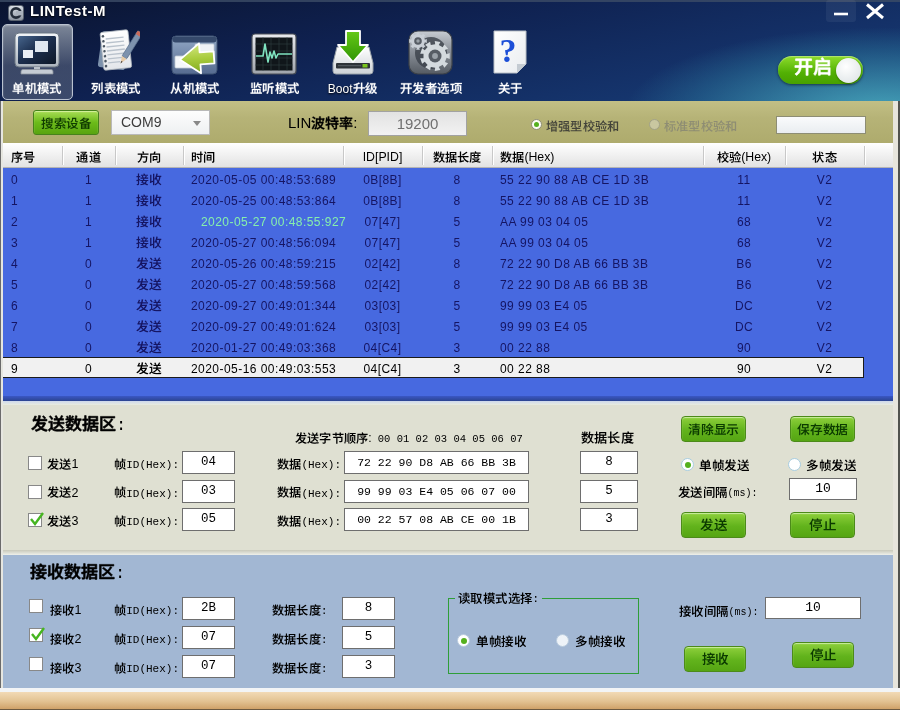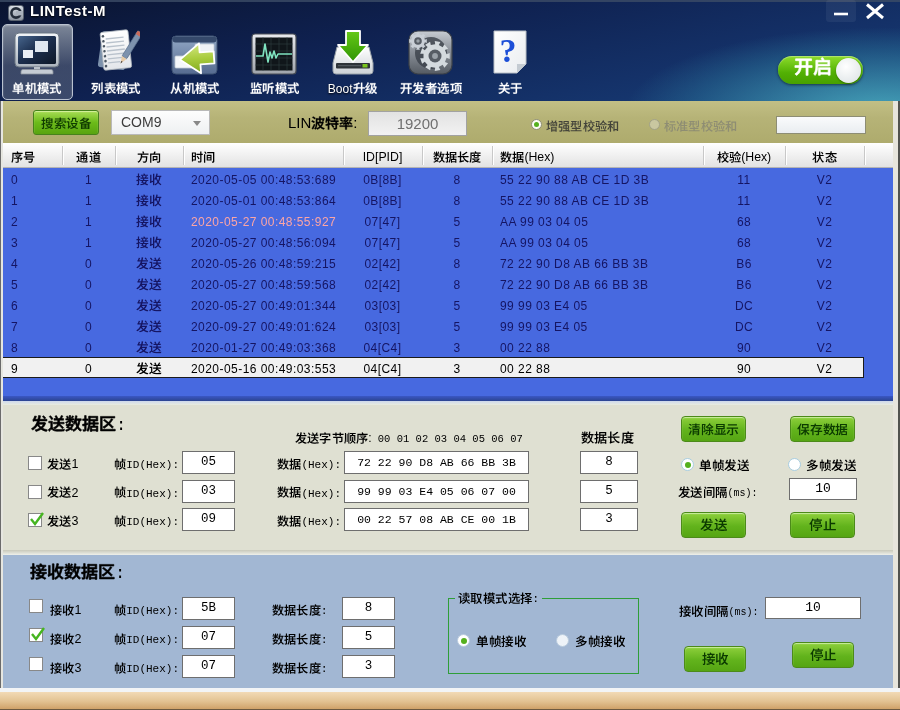--- a/index.html
+++ b/index.html
@@ -568,34 +568,34 @@
 <div style="position:absolute;left:500px;top:169px;height:20px;line-height:20px;color:#151563;"><span style="font:12px &quot;Liberation Sans&quot;,sans-serif;letter-spacing:0.45px">55 22 90 88 AB CE 1D 3B</span></div>
 <div style="position:absolute;left:703px;width:82px;text-align:center;top:169px;height:20px;line-height:20px;color:#151563;"><span style="font:12px &quot;Liberation Sans&quot;,sans-serif;letter-spacing:0.45px">11</span></div>
 <div style="position:absolute;left:785px;width:79px;text-align:center;top:169px;height:20px;line-height:20px;color:#151563;"><span style="font:12px &quot;Liberation Sans&quot;,sans-serif;letter-spacing:0.45px">V2</span></div>
 <div style="position:absolute;left:11px;top:190px;height:20px;line-height:20px;color:#151563;"><span style="font:12px &quot;Liberation Sans&quot;,sans-serif;letter-spacing:0.45px">1</span></div>
 <div style="position:absolute;left:62px;width:53px;text-align:center;top:190px;height:20px;line-height:20px;color:#151563;"><span style="font:12px &quot;Liberation Sans&quot;,sans-serif;letter-spacing:0.45px">1</span></div>
 <div style="position:absolute;left:115px;width:68px;text-align:center;top:190px;height:20px;line-height:20px;color:#151563;"><svg class="g" style="width:12.8px;height:12.8px;vertical-align:-0.12em;">
       <use href="#u63a5"></use>
     </svg><svg class="g" style="width:12.8px;height:12.8px;vertical-align:-0.12em;">
       <use href="#u6536"></use>
     </svg></div>
-<div style="position:absolute;left:191px;top:190px;height:20px;line-height:20px;color:#151563;"><span style="font:12px &quot;Liberation Sans&quot;,sans-serif;letter-spacing:0.45px">2020-05-01 00:48:53:864</span></div>
+<div style="position:absolute;left:191px;top:190px;height:20px;line-height:20px;color:#151563;"><span style="font:12px &quot;Liberation Sans&quot;,sans-serif;letter-spacing:0.45px">2020-05-25 00:48:53:864</span></div>
 <div style="position:absolute;left:343px;width:79px;text-align:center;top:190px;height:20px;line-height:20px;color:#151563;"><span style="font:12px &quot;Liberation Sans&quot;,sans-serif;letter-spacing:0.45px">0B[8B]</span></div>
 <div style="position:absolute;left:422px;width:70px;text-align:center;top:190px;height:20px;line-height:20px;color:#151563;"><span style="font:12px &quot;Liberation Sans&quot;,sans-serif;letter-spacing:0.45px">8</span></div>
 <div style="position:absolute;left:500px;top:190px;height:20px;line-height:20px;color:#151563;"><span style="font:12px &quot;Liberation Sans&quot;,sans-serif;letter-spacing:0.45px">55 22 90 88 AB CE 1D 3B</span></div>
 <div style="position:absolute;left:703px;width:82px;text-align:center;top:190px;height:20px;line-height:20px;color:#151563;"><span style="font:12px &quot;Liberation Sans&quot;,sans-serif;letter-spacing:0.45px">11</span></div>
 <div style="position:absolute;left:785px;width:79px;text-align:center;top:190px;height:20px;line-height:20px;color:#151563;"><span style="font:12px &quot;Liberation Sans&quot;,sans-serif;letter-spacing:0.45px">V2</span></div>
 <div style="position:absolute;left:11px;top:211px;height:20px;line-height:20px;color:#151563;"><span style="font:12px &quot;Liberation Sans&quot;,sans-serif;letter-spacing:0.45px">2</span></div>
 <div style="position:absolute;left:62px;width:53px;text-align:center;top:211px;height:20px;line-height:20px;color:#151563;"><span style="font:12px &quot;Liberation Sans&quot;,sans-serif;letter-spacing:0.45px">1</span></div>
 <div style="position:absolute;left:115px;width:68px;text-align:center;top:211px;height:20px;line-height:20px;color:#151563;"><svg class="g" style="width:12.8px;height:12.8px;vertical-align:-0.12em;">
       <use href="#u63a5"></use>
     </svg><svg class="g" style="width:12.8px;height:12.8px;vertical-align:-0.12em;">
       <use href="#u6536"></use>
     </svg></div>
-<div style="position:absolute;left:191px;top:211px;height:20px;line-height:20px;color:#fca5a5;"><span style="font:12px &quot;Liberation Sans&quot;,sans-serif;letter-spacing:0.45px">2020-05-27 00:48:55:927</span></div>
+<div style="position:absolute;left:201px;top:211px;height:20px;line-height:20px;color:#86efac;"><span style="font:12px &quot;Liberation Sans&quot;,sans-serif;letter-spacing:0.45px">2020-05-27 00:48:55:927</span></div>
 <div style="position:absolute;left:343px;width:79px;text-align:center;top:211px;height:20px;line-height:20px;color:#151563;"><span style="font:12px &quot;Liberation Sans&quot;,sans-serif;letter-spacing:0.45px">07[47]</span></div>
 <div style="position:absolute;left:422px;width:70px;text-align:center;top:211px;height:20px;line-height:20px;color:#151563;"><span style="font:12px &quot;Liberation Sans&quot;,sans-serif;letter-spacing:0.45px">5</span></div>
 <div style="position:absolute;left:500px;top:211px;height:20px;line-height:20px;color:#151563;"><span style="font:12px &quot;Liberation Sans&quot;,sans-serif;letter-spacing:0.45px">AA 99 03 04 05</span></div>
 <div style="position:absolute;left:703px;width:82px;text-align:center;top:211px;height:20px;line-height:20px;color:#151563;"><span style="font:12px &quot;Liberation Sans&quot;,sans-serif;letter-spacing:0.45px">68</span></div>
 <div style="position:absolute;left:785px;width:79px;text-align:center;top:211px;height:20px;line-height:20px;color:#151563;"><span style="font:12px &quot;Liberation Sans&quot;,sans-serif;letter-spacing:0.45px">V2</span></div>
 <div style="position:absolute;left:11px;top:232px;height:20px;line-height:20px;color:#151563;"><span style="font:12px &quot;Liberation Sans&quot;,sans-serif;letter-spacing:0.45px">3</span></div>
 <div style="position:absolute;left:62px;width:53px;text-align:center;top:232px;height:20px;line-height:20px;color:#151563;"><span style="font:12px &quot;Liberation Sans&quot;,sans-serif;letter-spacing:0.45px">1</span></div>
 <div style="position:absolute;left:115px;width:68px;text-align:center;top:232px;height:20px;line-height:20px;color:#151563;"><svg class="g" style="width:12.8px;height:12.8px;vertical-align:-0.12em;">
       <use href="#u63a5"></use>
     </svg><svg class="g" style="width:12.8px;height:12.8px;vertical-align:-0.12em;">
@@ -633,21 +633,21 @@
 <div style="position:absolute;left:500px;top:274px;height:20px;line-height:20px;color:#151563;"><span style="font:12px &quot;Liberation Sans&quot;,sans-serif;letter-spacing:0.45px">72 22 90 D8 AB 66 BB 3B</span></div>
 <div style="position:absolute;left:703px;width:82px;text-align:center;top:274px;height:20px;line-height:20px;color:#151563;"><span style="font:12px &quot;Liberation Sans&quot;,sans-serif;letter-spacing:0.45px">B6</span></div>
 <div style="position:absolute;left:785px;width:79px;text-align:center;top:274px;height:20px;line-height:20px;color:#151563;"><span style="font:12px &quot;Liberation Sans&quot;,sans-serif;letter-spacing:0.45px">V2</span></div>
 <div style="position:absolute;left:11px;top:295px;height:20px;line-height:20px;color:#151563;"><span style="font:12px &quot;Liberation Sans&quot;,sans-serif;letter-spacing:0.45px">6</span></div>
 <div style="position:absolute;left:62px;width:53px;text-align:center;top:295px;height:20px;line-height:20px;color:#151563;"><span style="font:12px &quot;Liberation Sans&quot;,sans-serif;letter-spacing:0.45px">0</span></div>
 <div style="position:absolute;left:115px;width:68px;text-align:center;top:295px;height:20px;line-height:20px;color:#151563;"><svg class="g" style="width:12.8px;height:12.8px;vertical-align:-0.12em;">
       <use href="#u53d1"></use>
     </svg><svg class="g" style="width:12.8px;height:12.8px;vertical-align:-0.12em;">
       <use href="#u9001"></use>
     </svg></div>
-<div style="position:absolute;left:191px;top:295px;height:20px;line-height:20px;color:#151563;"><span style="font:12px &quot;Liberation Sans&quot;,sans-serif;letter-spacing:0.45px">2020-05-27 00:49:01:344</span></div>
+<div style="position:absolute;left:191px;top:295px;height:20px;line-height:20px;color:#151563;"><span style="font:12px &quot;Liberation Sans&quot;,sans-serif;letter-spacing:0.45px">2020-09-27 00:49:01:344</span></div>
 <div style="position:absolute;left:343px;width:79px;text-align:center;top:295px;height:20px;line-height:20px;color:#151563;"><span style="font:12px &quot;Liberation Sans&quot;,sans-serif;letter-spacing:0.45px">03[03]</span></div>
 <div style="position:absolute;left:422px;width:70px;text-align:center;top:295px;height:20px;line-height:20px;color:#151563;"><span style="font:12px &quot;Liberation Sans&quot;,sans-serif;letter-spacing:0.45px">5</span></div>
 <div style="position:absolute;left:500px;top:295px;height:20px;line-height:20px;color:#151563;"><span style="font:12px &quot;Liberation Sans&quot;,sans-serif;letter-spacing:0.45px">99 99 03 E4 05</span></div>
 <div style="position:absolute;left:703px;width:82px;text-align:center;top:295px;height:20px;line-height:20px;color:#151563;"><span style="font:12px &quot;Liberation Sans&quot;,sans-serif;letter-spacing:0.45px">DC</span></div>
 <div style="position:absolute;left:785px;width:79px;text-align:center;top:295px;height:20px;line-height:20px;color:#151563;"><span style="font:12px &quot;Liberation Sans&quot;,sans-serif;letter-spacing:0.45px">V2</span></div>
 <div style="position:absolute;left:11px;top:316px;height:20px;line-height:20px;color:#151563;"><span style="font:12px &quot;Liberation Sans&quot;,sans-serif;letter-spacing:0.45px">7</span></div>
 <div style="position:absolute;left:62px;width:53px;text-align:center;top:316px;height:20px;line-height:20px;color:#151563;"><span style="font:12px &quot;Liberation Sans&quot;,sans-serif;letter-spacing:0.45px">0</span></div>
 <div style="position:absolute;left:115px;width:68px;text-align:center;top:316px;height:20px;line-height:20px;color:#151563;"><svg class="g" style="width:12.8px;height:12.8px;vertical-align:-0.12em;">
       <use href="#u53d1"></use>
     </svg><svg class="g" style="width:12.8px;height:12.8px;vertical-align:-0.12em;">
@@ -723,21 +723,21 @@
     </svg></div>
 <div style="position:absolute;left:28px;top:456.0px;width:14px;height:14px;background:#fff;border:1px solid #888;"></div>
 <div style="position:absolute;left:47px;top:454.0px;height:18px;line-height:18px;color:#000;"><svg class="g" style="width:12.2px;height:12.2px;vertical-align:-0.12em;">
       <use href="#u53d1"></use>
     </svg><svg class="g" style="width:12.2px;height:12.2px;vertical-align:-0.12em;">
       <use href="#u9001"></use>
     </svg><span style="font:12.5px &quot;Liberation Sans&quot;,sans-serif">1</span></div>
 <div style="position:absolute;left:114px;top:454.0px;height:18px;line-height:18px;color:#000;"><svg class="g" style="width:12.2px;height:12.2px;vertical-align:-0.12em;">
       <use href="#u5e27"></use>
     </svg><span style="font:11px &quot;Liberation Mono&quot;,monospace">ID(Hex):</span></div>
-<div style="position:absolute;left:182px;top:451.0px;width:53px;height:23px;background:#fff;border:1px solid #6e6e6e;color:#000;font:12.5px &quot;Liberation Mono&quot;,monospace;text-align:center;line-height:21px;">05</div>
+<div style="position:absolute;left:182px;top:451.0px;width:53px;height:23px;background:#fff;border:1px solid #6e6e6e;color:#000;font:12.5px &quot;Liberation Mono&quot;,monospace;text-align:center;line-height:21px;">04</div>
 <div style="position:absolute;left:277px;top:454.0px;height:18px;line-height:18px;color:#000;"><svg class="g" style="width:12.2px;height:12.2px;vertical-align:-0.12em;">
       <use href="#u6570"></use>
     </svg><svg class="g" style="width:12.2px;height:12.2px;vertical-align:-0.12em;">
       <use href="#u636e"></use>
     </svg><span style="font:11px &quot;Liberation Mono&quot;,monospace">(Hex):</span></div>
 <div style="position:absolute;left:344px;top:451.0px;width:185px;height:23px;background:#fff;border:1px solid #6e6e6e;color:#000;font:11.5px &quot;Liberation Mono&quot;,monospace;text-align:center;line-height:21px;">72 22 90 D8 AB 66 BB 3B</div>
 <div style="position:absolute;left:580px;top:451.0px;width:58px;height:23px;background:#fff;border:1px solid #6e6e6e;color:#000;font:12.5px &quot;Liberation Mono&quot;,monospace;text-align:center;line-height:21px;">8</div>
 <div style="position:absolute;left:28px;top:484.5px;width:14px;height:14px;background:#fff;border:1px solid #888;"></div>
 <div style="position:absolute;left:47px;top:482.5px;height:18px;line-height:18px;color:#000;"><svg class="g" style="width:12.2px;height:12.2px;vertical-align:-0.12em;">
       <use href="#u53d1"></use>
@@ -760,21 +760,21 @@
     <path d="M2 8 l4 5 l8 -11" fill="none" stroke="#46b520" stroke-width="2.4"></path>
   </svg>
 <div style="position:absolute;left:47px;top:511.0px;height:18px;line-height:18px;color:#000;"><svg class="g" style="width:12.2px;height:12.2px;vertical-align:-0.12em;">
       <use href="#u53d1"></use>
     </svg><svg class="g" style="width:12.2px;height:12.2px;vertical-align:-0.12em;">
       <use href="#u9001"></use>
     </svg><span style="font:12.5px &quot;Liberation Sans&quot;,sans-serif">3</span></div>
 <div style="position:absolute;left:114px;top:511.0px;height:18px;line-height:18px;color:#000;"><svg class="g" style="width:12.2px;height:12.2px;vertical-align:-0.12em;">
       <use href="#u5e27"></use>
     </svg><span style="font:11px &quot;Liberation Mono&quot;,monospace">ID(Hex):</span></div>
-<div style="position:absolute;left:182px;top:508.0px;width:53px;height:23px;background:#fff;border:1px solid #6e6e6e;color:#000;font:12.5px &quot;Liberation Mono&quot;,monospace;text-align:center;line-height:21px;">09</div>
+<div style="position:absolute;left:182px;top:508.0px;width:53px;height:23px;background:#fff;border:1px solid #6e6e6e;color:#000;font:12.5px &quot;Liberation Mono&quot;,monospace;text-align:center;line-height:21px;">05</div>
 <div style="position:absolute;left:277px;top:511.0px;height:18px;line-height:18px;color:#000;"><svg class="g" style="width:12.2px;height:12.2px;vertical-align:-0.12em;">
       <use href="#u6570"></use>
     </svg><svg class="g" style="width:12.2px;height:12.2px;vertical-align:-0.12em;">
       <use href="#u636e"></use>
     </svg><span style="font:11px &quot;Liberation Mono&quot;,monospace">(Hex):</span></div>
 <div style="position:absolute;left:344px;top:508.0px;width:185px;height:23px;background:#fff;border:1px solid #6e6e6e;color:#000;font:11.5px &quot;Liberation Mono&quot;,monospace;text-align:center;line-height:21px;">00 22 57 08 AB CE 00 1B</div>
 <div style="position:absolute;left:580px;top:508.0px;width:58px;height:23px;background:#fff;border:1px solid #6e6e6e;color:#000;font:12.5px &quot;Liberation Mono&quot;,monospace;text-align:center;line-height:21px;">3</div>
 <div style="position:absolute;left:681px;top:416px;width:65px;height:26px;border-radius:4px;background:linear-gradient(#8ed03c,#62b31c 55%,#55a513);border:1px solid #4c8a1a;box-shadow:inset 0 1px 1px #c9eda0;color:#0b3a00;text-align:center;line-height:24px;"><svg class="g" style="width:12.8px;height:12.8px;vertical-align:-0.12em;">
       <use href="#u6e05"></use>
     </svg><svg class="g" style="width:12.8px;height:12.8px;vertical-align:-0.12em;">
@@ -848,21 +848,21 @@
       </svg><span style="font:17px &quot;Liberation Mono&quot;,monospace">:</span></span></div>
 <div style="position:absolute;left:29px;top:599px;width:14px;height:14px;background:#fff;border:1px solid #888;"></div>
 <div style="position:absolute;left:50px;top:600px;height:18px;line-height:18px;color:#000;"><svg class="g" style="width:12.2px;height:12.2px;vertical-align:-0.12em;">
       <use href="#u63a5"></use>
     </svg><svg class="g" style="width:12.2px;height:12.2px;vertical-align:-0.12em;">
       <use href="#u6536"></use>
     </svg><span style="font:12.5px &quot;Liberation Sans&quot;,sans-serif">1</span></div>
 <div style="position:absolute;left:114px;top:600px;height:18px;line-height:18px;color:#000;"><svg class="g" style="width:12.2px;height:12.2px;vertical-align:-0.12em;">
       <use href="#u5e27"></use>
     </svg><span style="font:11px &quot;Liberation Mono&quot;,monospace">ID(Hex):</span></div>
-<div style="position:absolute;left:182px;top:597px;width:53px;height:23px;background:#fff;border:1px solid #6e6e6e;color:#000;font:12.5px &quot;Liberation Mono&quot;,monospace;text-align:center;line-height:21px;">5B</div>
+<div style="position:absolute;left:182px;top:597px;width:53px;height:23px;background:#fff;border:1px solid #6e6e6e;color:#000;font:12.5px &quot;Liberation Mono&quot;,monospace;text-align:center;line-height:21px;">2B</div>
 <div style="position:absolute;left:272px;top:600px;height:18px;line-height:18px;color:#000;"><svg class="g" style="width:12.2px;height:12.2px;vertical-align:-0.12em;">
       <use href="#u6570"></use>
     </svg><svg class="g" style="width:12.2px;height:12.2px;vertical-align:-0.12em;">
       <use href="#u636e"></use>
     </svg><svg class="g" style="width:12.2px;height:12.2px;vertical-align:-0.12em;">
       <use href="#u957f"></use>
     </svg><svg class="g" style="width:12.2px;height:12.2px;vertical-align:-0.12em;">
       <use href="#u5ea6"></use>
     </svg><span style="font:11.5px &quot;Liberation Mono&quot;,monospace">:</span></div>
 <div style="position:absolute;left:342px;top:597px;width:53px;height:23px;background:#fff;border:1px solid #6e6e6e;color:#000;font:12.5px &quot;Liberation Mono&quot;,monospace;text-align:center;line-height:21px;">8</div>

